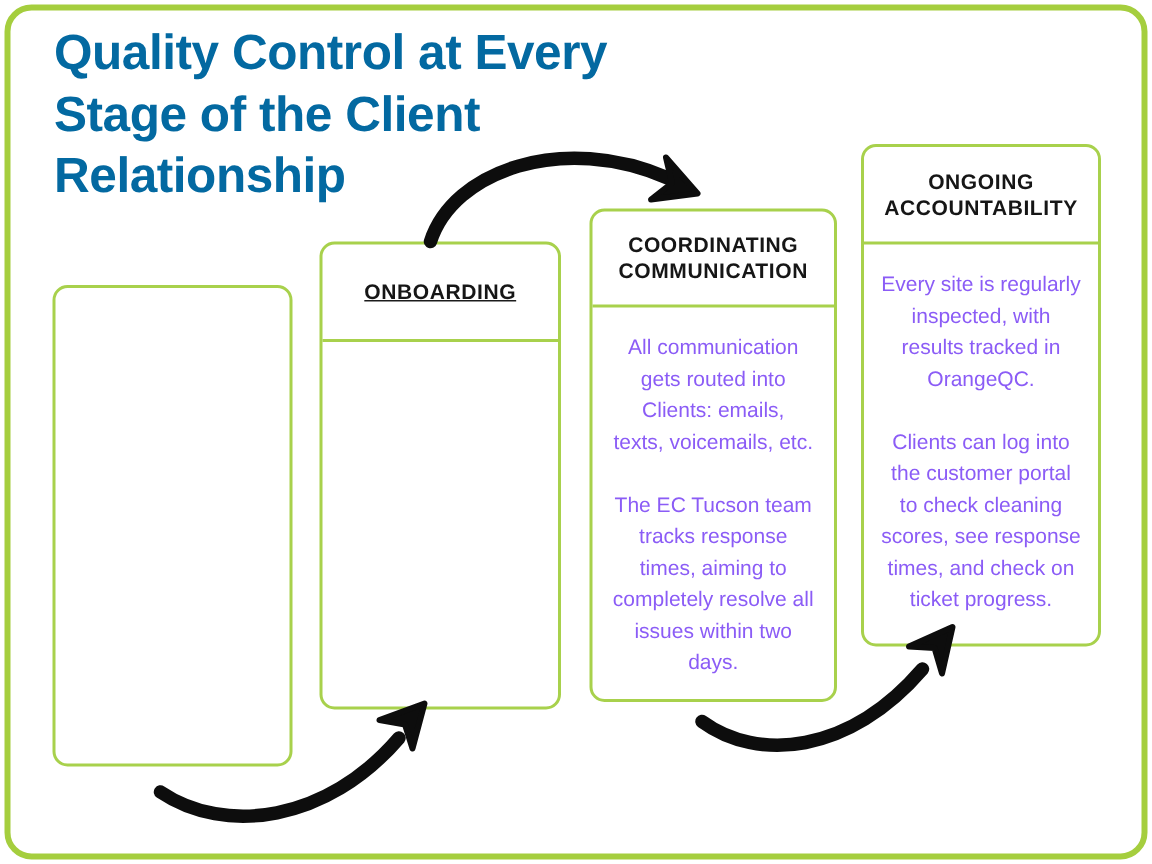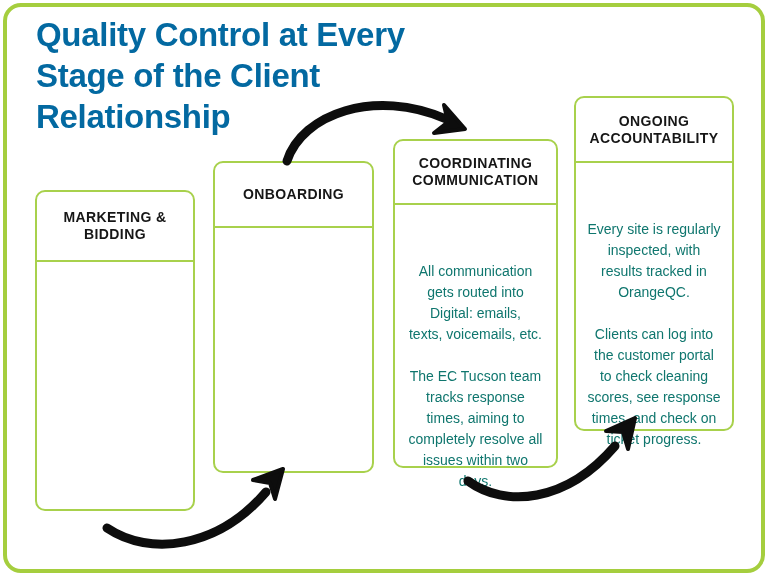--- a/index.html
+++ b/index.html
@@ -32,21 +32,20 @@
     white-space: pre-line;
   }
   .stage-card {
     position: absolute;
     background: #ffffff;
     border: 2px solid #a8d14c;
     border-radius: 10px;
     display: flex;
     flex-direction: column;
     color: #1c1c1c;
-    gap: 40px;
   }
   .stage-head {
     flex: 0 0 auto;
     display: flex;
     align-items: center;
     justify-content: center;
     text-align: center;
     border-bottom: 2px solid #a8d14c;
     font-weight: bold;
     font-size: 14px;
@@ -55,25 +54,25 @@
     white-space: pre-line;
     color: #161616;
   }
   .stage-body {
     flex: 1 1 auto;
     padding: 16px 2px 6px 2px;
     text-align: center;
     font-size: 14px;
     line-height: 21px;
     white-space: pre-line;
-    color: #0f766e;
+    color: #8b5cf6;
   }
   #card-1 { left: 35px;  top: 190px; width: 160px; height: 321px; }
   #card-1 .stage-head { height: 70px; }
-  #card-2 { left: 213px; top: 161px; width: 161px; height: 312px; }
+  #card-2 { left: 213px; top: 161px; width: 161px; height: 312px; text-decoration: underline; }
   #card-2 .stage-head { height: 65px; }
   #card-3 { left: 393px; top: 139px; width: 165px; height: 329px; }
   #card-3 .stage-head { height: 64px; }
   #card-4 { left: 574px; top: 96px;  width: 160px; height: 335px; }
   #card-4 .stage-head { height: 65px; }
   .arrows {
     position: absolute;
     left: 0; top: 0;
     width: 768px; height: 576px;
     pointer-events: none;
@@ -84,34 +83,32 @@
 
 <div class="canvas">
 
   <div class="frame"></div>
 
   <h1 class="title">Quality Control at Every
 Stage of the Client
 Relationship</h1>
 
   <div id="card-1" class="stage-card">
-    <div class="stage-head">MARKETING &amp;
-BIDDING</div>
   </div>
 
   <div id="card-2" class="stage-card">
     <div class="stage-head">ONBOARDING</div>
   </div>
 
   <div id="card-3" class="stage-card">
     <div class="stage-head">COORDINATING
 COMMUNICATION</div>
     <div class="stage-body">All communication
 gets routed into
-Digital: emails,
+Clients: emails,
 texts, voicemails, etc.
 
 The EC Tucson team
 tracks response
 times, aiming to
 completely resolve all
 issues within two
 days.</div>
   </div>
 

